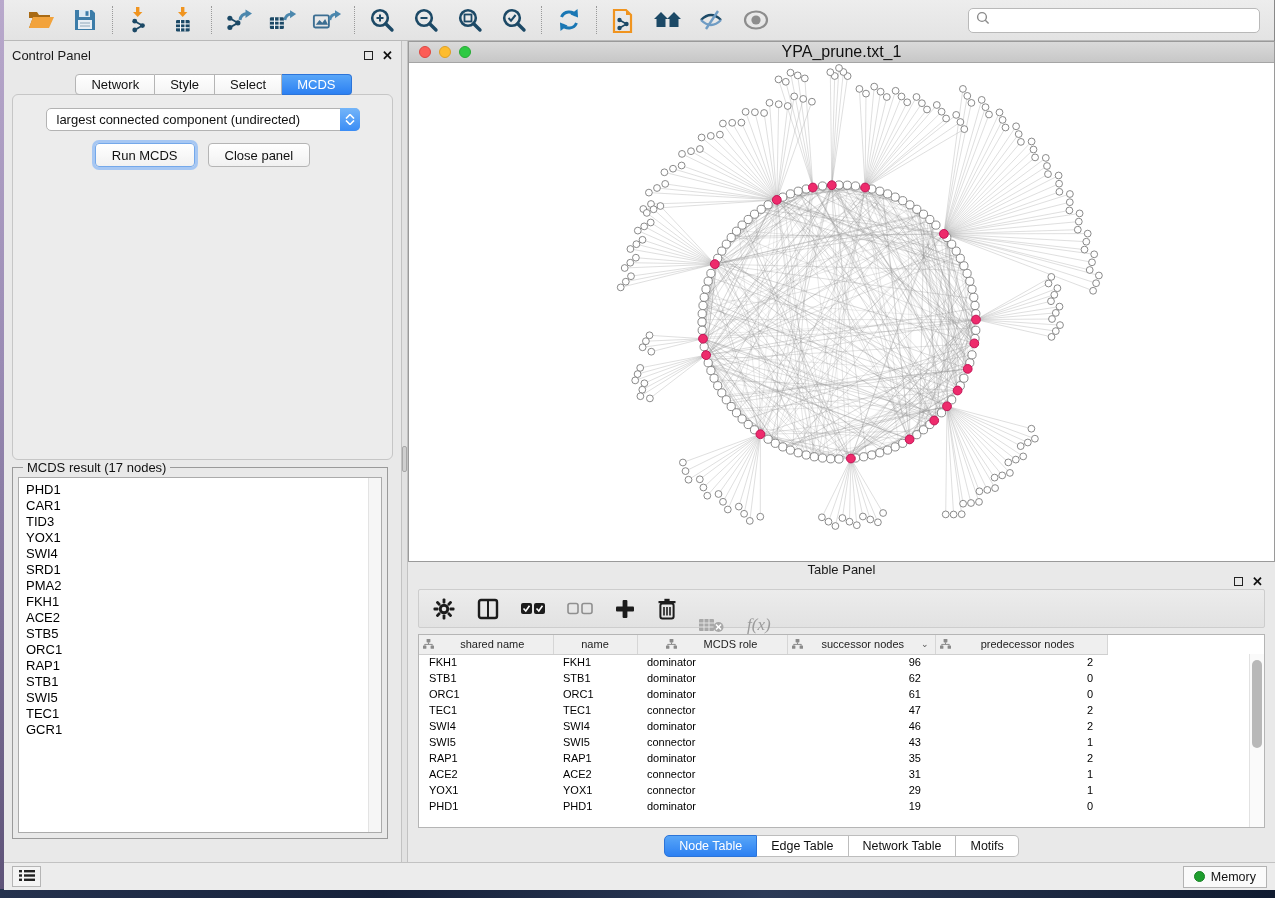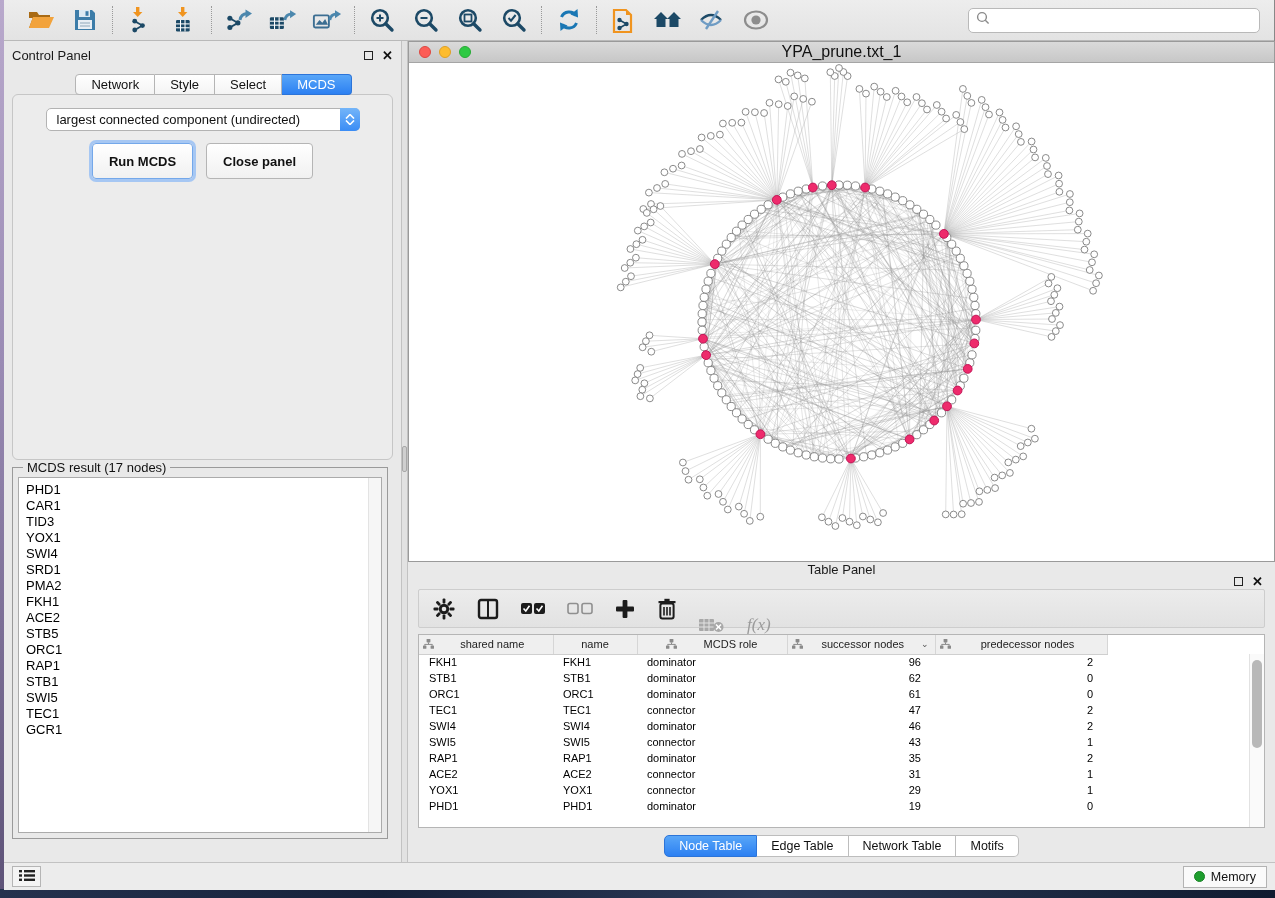--- a/index.html
+++ b/index.html
@@ -48,22 +48,22 @@
                 background:#ececec; border:1px solid #c6c6c6; border-radius:6px; z-index:1; }
   .opt-label { text-align:center; margin-top:24px; font-size:13px; color:#111; }
   .dropdown { margin:13px auto 0 auto; width:314px; height:23px; background:#fff; border:1px solid #b3b3b3;
               border-radius:5px; display:flex; align-items:center; cursor:pointer; }
   .dropdown-value { flex:1; font-size:13px; padding-left:10px; color:#111; white-space:nowrap; }
   .dropdown-stepper { width:20px; height:23px; margin:-1px -1px -1px 0; border-radius:0 5px 5px 0;
               background:linear-gradient(#74b5f9,#3a8cf5); display:flex; flex-direction:column;
               align-items:center; justify-content:center; gap:1px; }
   .dropdown-stepper svg { display:block; }
   .btn-row { display:flex; justify-content:center; gap:13px; margin-top:12px; }
-  .push-btn { height:36px; padding:0 16px; font-size:13px; color:#111; background:linear-gradient(#ffffff,#f1f1f1);
-              border:1px solid #b5b5b5; border-radius:4px; cursor:pointer; font-family:"Liberation Sans",sans-serif;font-weight:bold; }
+  .push-btn { height:24px; padding:0 16px; font-size:13px; color:#111; background:linear-gradient(#ffffff,#f1f1f1);
+              border:1px solid #b5b5b5; border-radius:4px; cursor:pointer; font-family:"Liberation Sans",sans-serif; }
   .push-btn.focused { box-shadow:0 0 0 3px rgba(110,170,250,.55); border-color:#74a8ea; }
 
   .mcds-group { position:absolute; left:8px; top:426px; width:376px; height:372px; border:1px solid #9a9a9a; }
   .mcds-group-label { position:absolute; left:10px; top:-8px; background:#e9e9e9; padding:0 4px; font-size:13px; color:#111; }
   .mcds-list { position:absolute; left:5px; top:9px; right:5px; bottom:5px; background:#fff;
                border:1px solid #ababab; overflow:hidden; }
   .mcds-scroll { position:absolute; top:0; right:0; bottom:0; width:13px; background:#f6f6f6; border-left:1px solid #e3e3e3; }
   .mcds-item { font-size:13px; line-height:16px; padding-left:7px; color:#000; cursor:default; }
   .mcds-items { padding-top:4px; }
 

